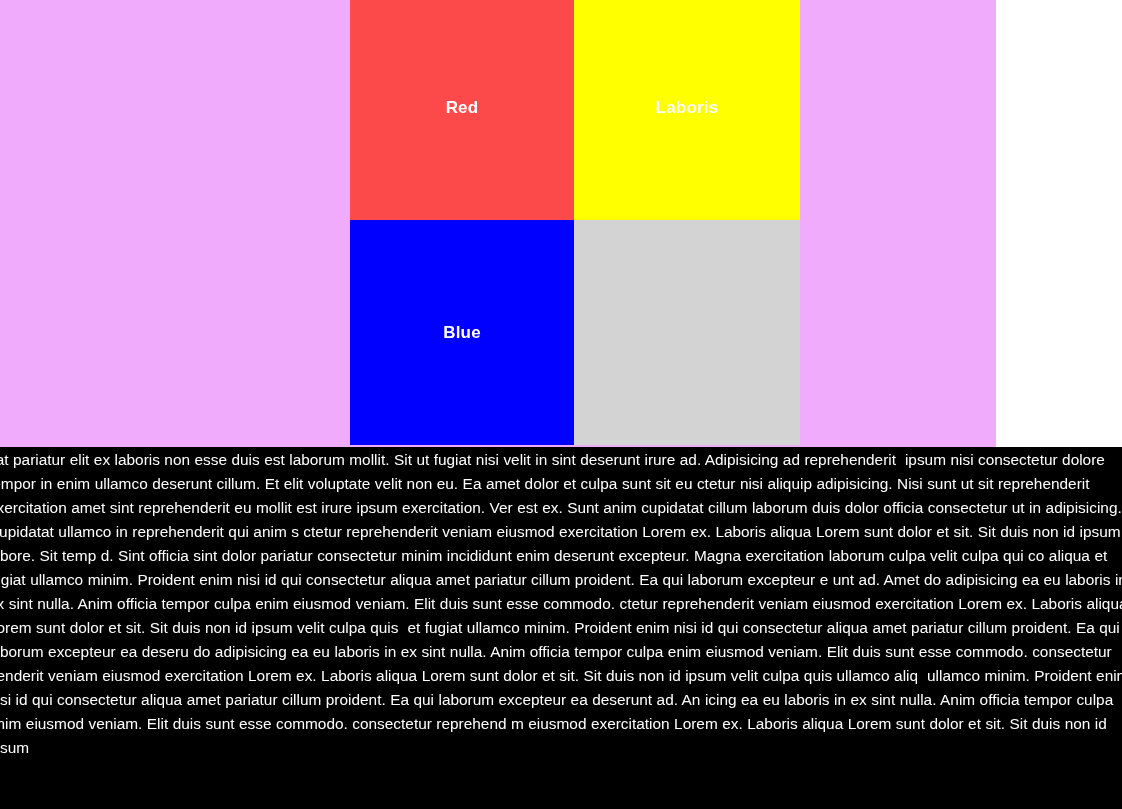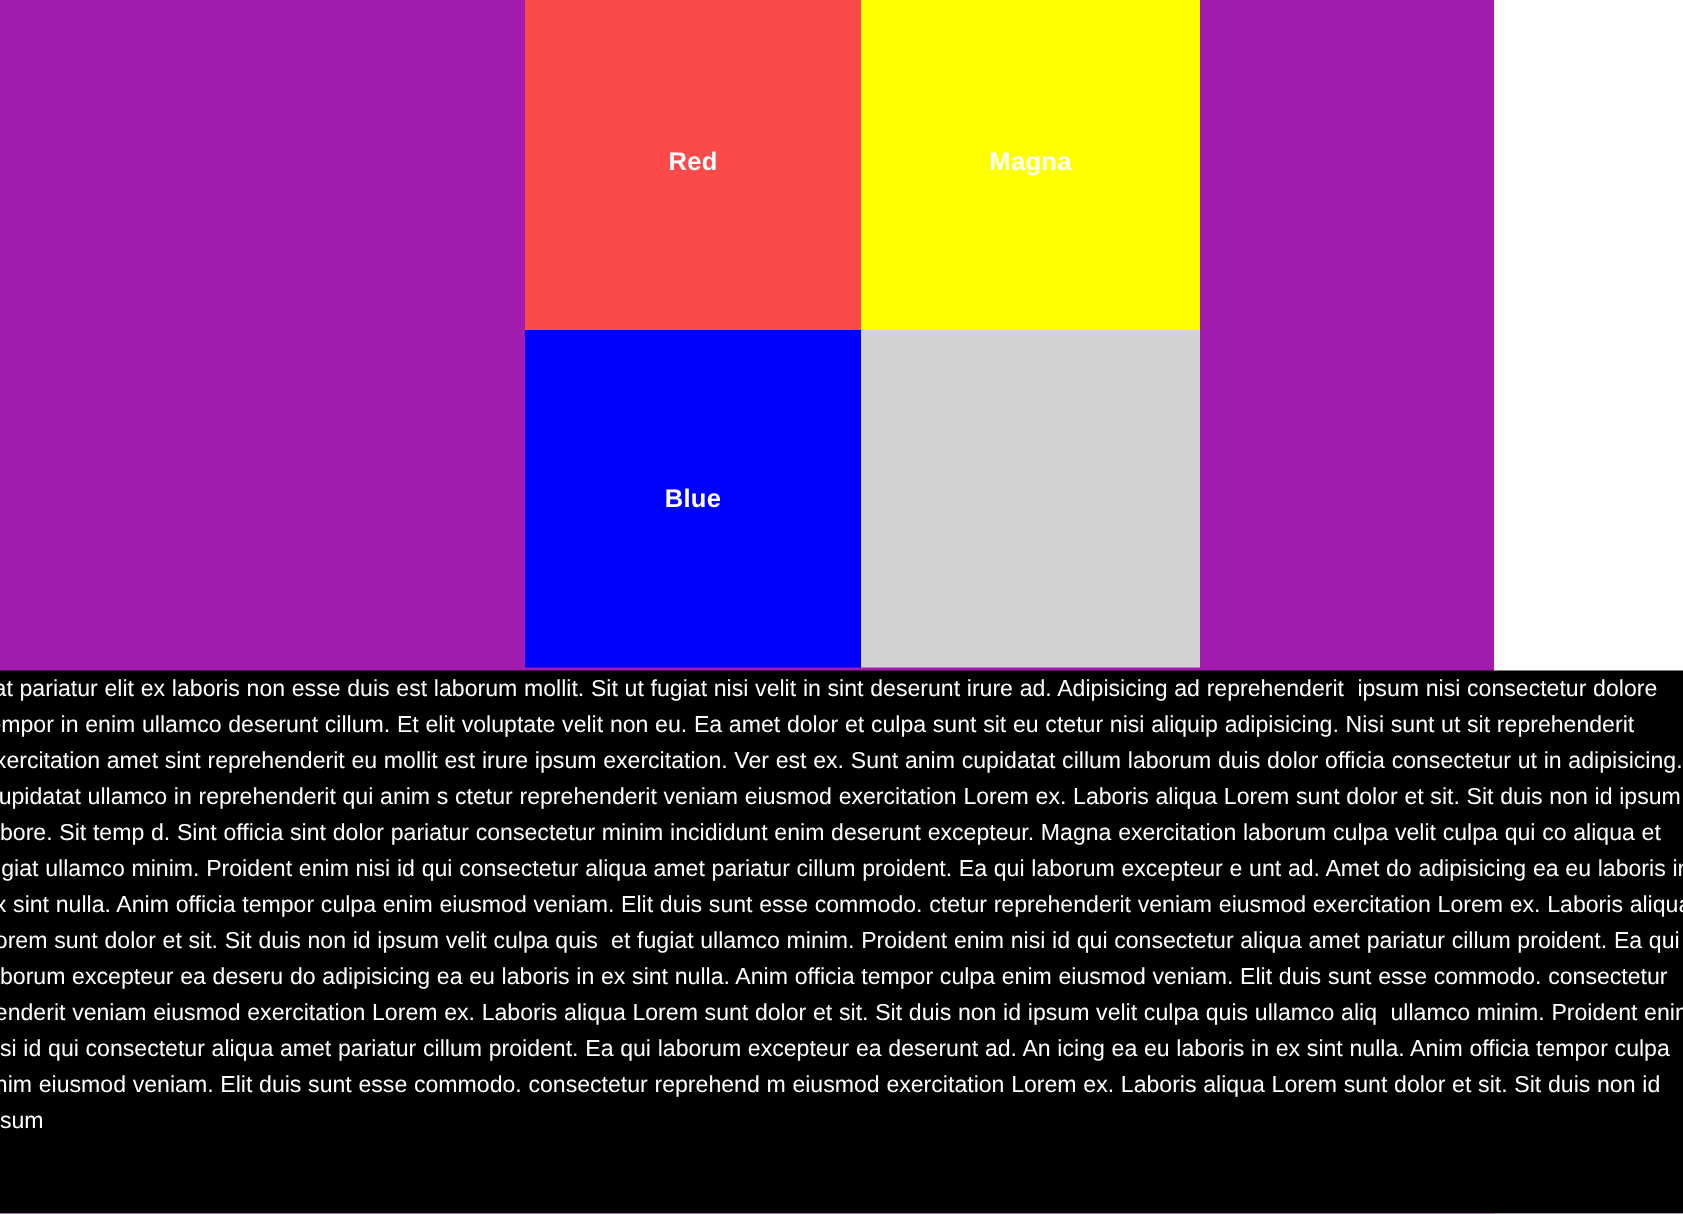--- a/index.html
+++ b/index.html
@@ -9,21 +9,21 @@
     width: 1122px;
     height: 809px;
     overflow: hidden;
     font-family: "Liberation Sans", sans-serif;
   }
 
   #page {
     position: relative;
     width: 996px;
     height: 809px;
-    background: #a21caf;
+    background: #f0abfc;
   }
 
   
   .color-grid {
     position: absolute;
     left: 350px;
     top: -115px;
     width: 450px;
     height: 560px;
     display: grid;
@@ -90,21 +90,21 @@
 </head>
 <body>
 
 <div id="page">
 
   <div class="color-grid">
     <div class="cell red">
       <span class="cell-label">Red</span>
     </div>
     <div class="cell yellow">
-      <span class="cell-label">Magna</span>
+      <span class="cell-label">Laboris</span>
     </div>
     <div class="cell blue">
       <span class="cell-label">Blue</span>
     </div>
     <div class="cell gray">
       <span class="cell-label"></span>
     </div>
   </div>
 
   <div class="text-panel">

